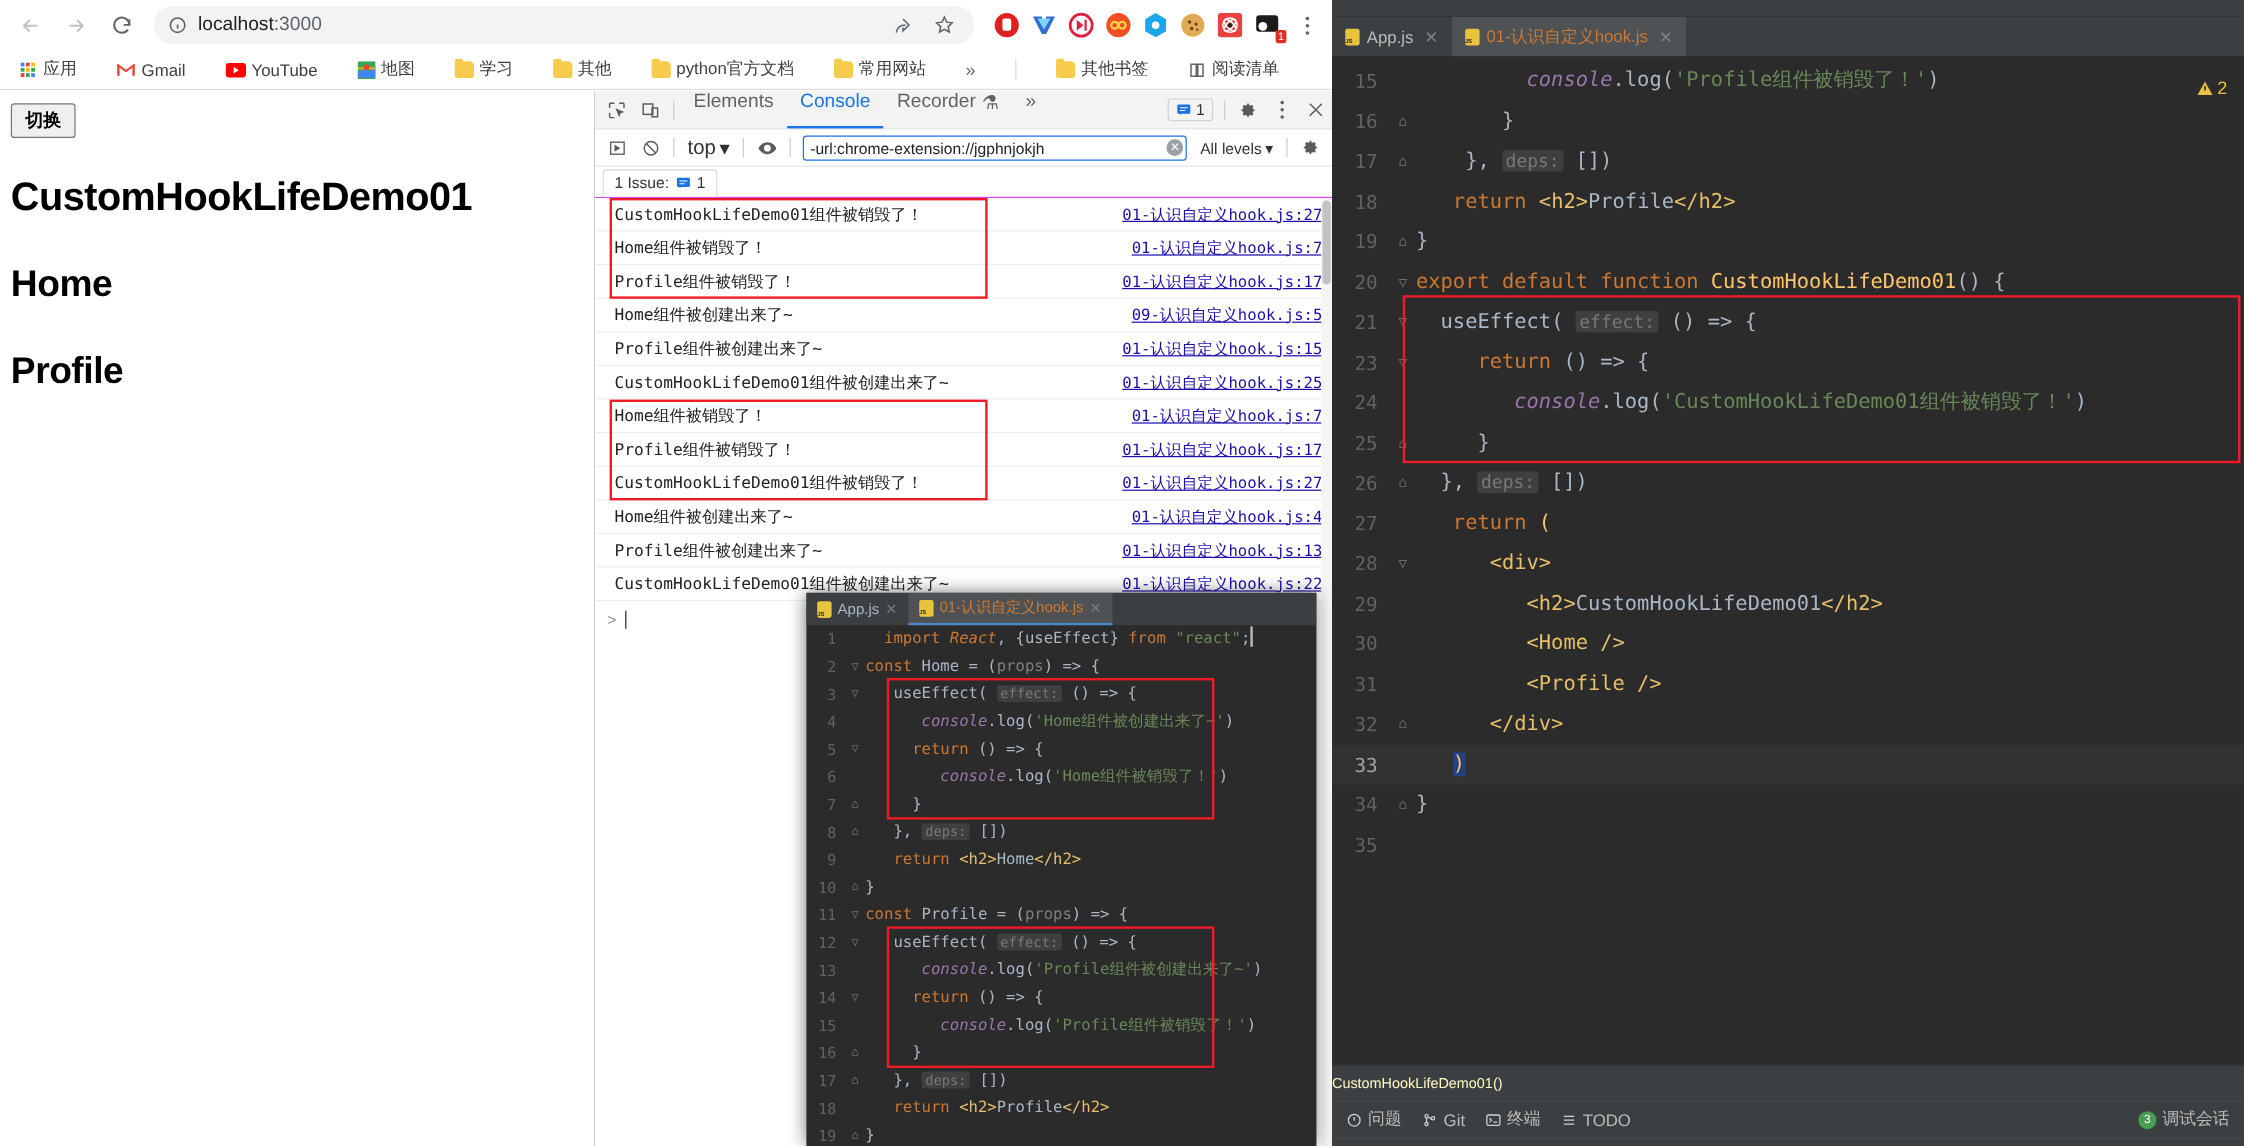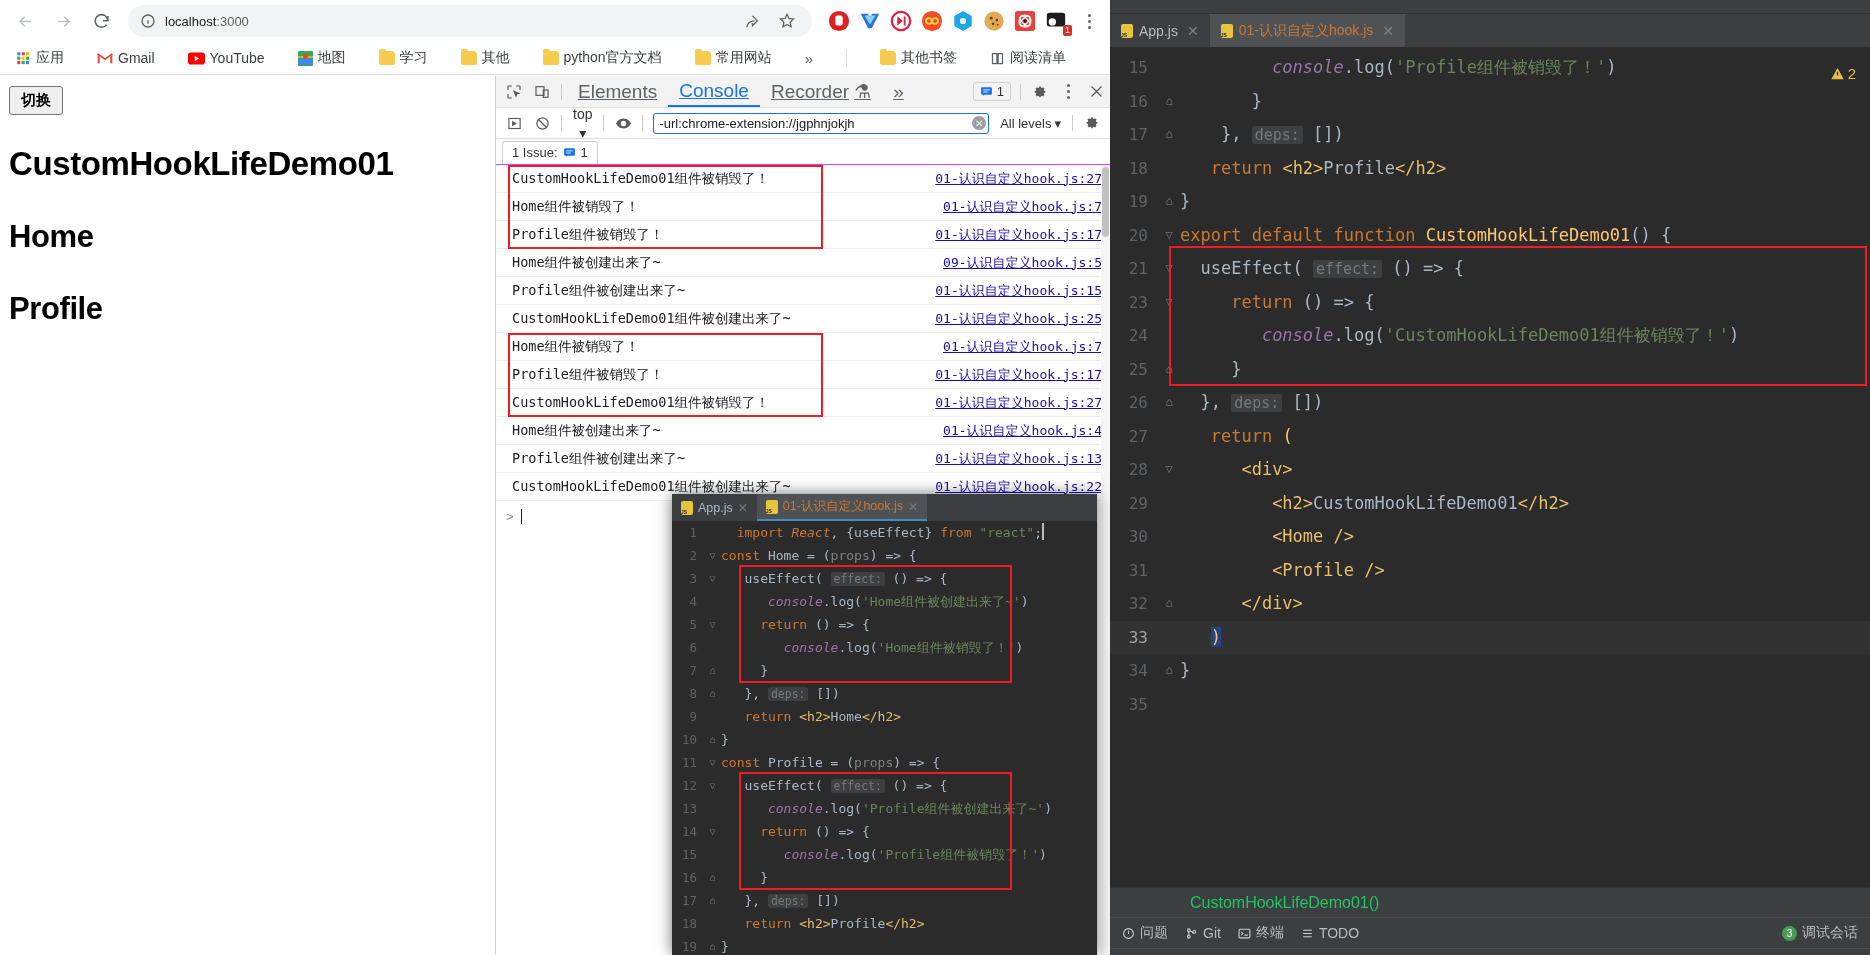--- a/index.html
+++ b/index.html
@@ -15,21 +15,21 @@
 
   .chrome-toolbar { height:42px; display:flex; align-items:center;
      padding:0 8px; gap:4px; background:#fff; }
   .nav-btn { width:34px; height:34px; display:flex; align-items:center;
      justify-content:center; border-radius:50%; color:#5f6368; font-size:19px; }
   .nav-btn.disabled { color:#bdc1c6; }
   .omnibox { flex:1; height:32px; background:#f1f3f4; border-radius:16px;
      display:flex; align-items:center; padding:0 12px; margin:0 6px;
      gap:9px; min-width:0; }
   .omnibox .info-ico { width:16px; height:16px; flex:none; }
-  .omnibox .url { font-size:13px; color:#202124; white-space:nowrap;
+  .omnibox .url { font-size:16px; color:#202124; white-space:nowrap;
      overflow:hidden; text-overflow:ellipsis; flex:1; }
   .omnibox .url .host { color:#202124; }
   .omnibox .url .port { color:#5f6368; }
   .omni-act { width:26px; height:26px; display:flex; align-items:center;
      justify-content:center; color:#5f6368; flex:none; }
   .ext-strip { display:flex; align-items:center; gap:9px; padding-left:6px; }
   .ext-ico { width:22px; height:22px; flex:none; position:relative; }
   .badge-1 { position:absolute; right:-5px; bottom:-4px; background:#d93025;
      color:#fff; font-size:9px; line-height:11px; padding:0 2px;
      border-radius:2px; font-family:"Liberation Sans", sans-serif; }
@@ -63,31 +63,31 @@
 
   
   #devtools { position:absolute; left:495px; top:76px; width:615px; height:879px;
      background:#fff; border-left:1px solid #cdcdcd; display:flex;
      flex-direction:column; font-family:"Liberation Sans", sans-serif; }
   .dt-tabbar { height:32px; display:flex; align-items:center; gap:0;
      border-bottom:1px solid #e0e0e0; background:#f3f3f3; padding-left:4px; }
   .dt-icobtn { width:28px; height:26px; display:flex; align-items:center;
      justify-content:center; color:#5a5a5a; }
   .dt-vsep { width:1px; height:16px; background:#cdcdcd; margin:0 5px; }
-  .dt-tab { padding:0 11px; height:31px; display:flex; align-items:center;
-     font-size:19px; color:#5f6368; gap:5px;text-decoration:underline; }
+  .dt-tab { padding:0 11px; height:31px; display:flex; align-items:flex-start;
+     font-size:16px; color:#5f6368; gap:5px; }
   .dt-tab.active { color:#1a73e8; border-bottom:2px solid #1a73e8; }
   .dt-spacer { flex:1; }
   .dt-msgcount { display:flex; align-items:center; gap:4px; border:1px solid #d0d0d0;
      border-radius:3px; padding:1px 6px; margin-right:4px; font-size:13px; color:#333; }
 
   .dt-filterbar { height:31px; display:flex; align-items:center; gap:0;
      padding:0 4px; border-bottom:1px solid #e0e0e0; background:#fff; }
-  .ctx-sel { font-size:14px; color:#333; display:flex; align-items:center;
-     gap:3px; padding:0 6px;flex-direction:column; }
+  .ctx-sel { font-size:17px; color:#333; display:flex; align-items:center;
+     gap:3px; padding:0 6px; }
   .filter-input { flex:1; height:21px; border:1px solid #1a73e8; border-radius:3px;
      font-size:13px; color:#202124; padding:0 18px 0 5px; position:relative;
      display:flex; align-items:center; margin:0 5px; overflow:hidden;
      white-space:nowrap; min-width:0; }
   .filter-input span { overflow:hidden; text-overflow:clip; white-space:nowrap; }
   .clear-x { position:absolute; right:2px; width:14px; height:14px; border-radius:50%;
      background:#9aa0a6; color:#fff; font-size:10px; display:flex;
      align-items:center; justify-content:center; }
   .levels-sel { font-size:13px; color:#333; display:flex; align-items:center;
      gap:3px; padding:0 6px; white-space:nowrap; }
@@ -154,21 +154,21 @@
      line-height:33.5px; white-space:pre; }
   .vline.cur { background:#323232; }
   .vgut { width:48px; text-align:right; padding-right:10px; color:#606366;
      font-size:16px; flex:none; }
   .vgut.cur { color:#a4a3a3; }
   .vfold { width:22px; flex:none; text-align:center; color:#6e6e6e; font-size:12px; }
   .warn-chip { position:absolute; right:14px; top:18px; color:#e8bf44;
      font-size:15px; display:flex; align-items:center; gap:3px;
      font-family:"Liberation Sans", sans-serif; }
   .vs-breadcrumb { height:30px; background:#3c3f41; display:flex;
-     align-items:center; padding-left:80px; color:#22c55e; font-size:16px;
+     align-items:center; color:#fef9c3; font-size:12px;
      font-family:"Liberation Sans", sans-serif; border-top:1px solid #323232; }
   .vs-toolwin { height:31px; background:#3c3f41; display:flex; align-items:center;
      gap:17px; padding:0 12px; font-size:14px; color:#bbbbbb;
      font-family:"Liberation Sans", sans-serif; border-top:1px solid #4b4b4b; }
   .tw { display:flex; align-items:center; gap:5px; }
   .vs-status { height:26px; background:#3c3f41; display:flex; align-items:center;
      gap:16px; padding:0 10px; font-size:13px; color:#9a9a9a;
      font-family:"Liberation Sans", sans-serif; border-top:1px solid #4b4b4b; }
   .grn-badge { width:15px; height:15px; border-radius:50%; background:#499c54;
      color:#fff; font-size:10px; display:flex; align-items:center;

